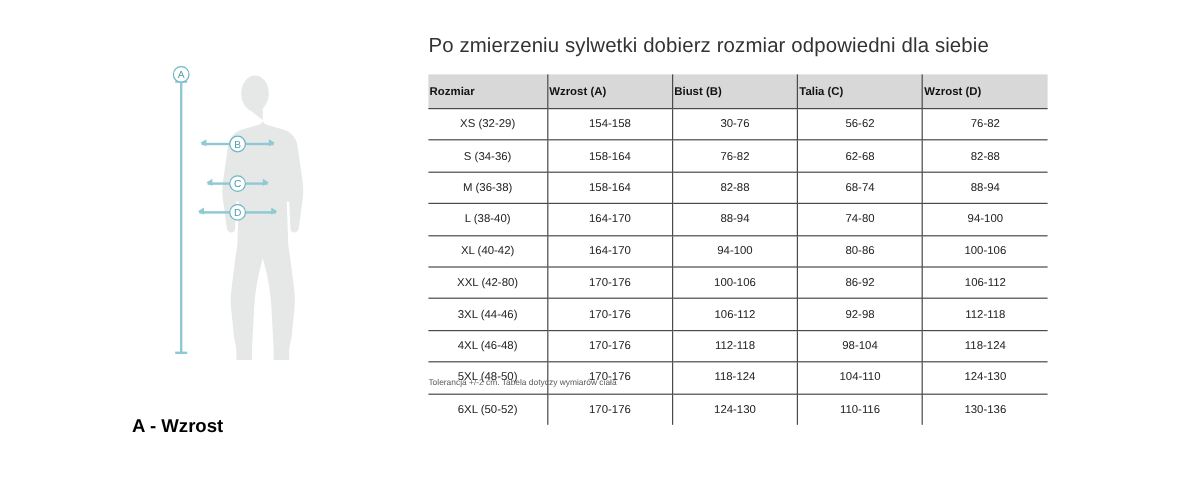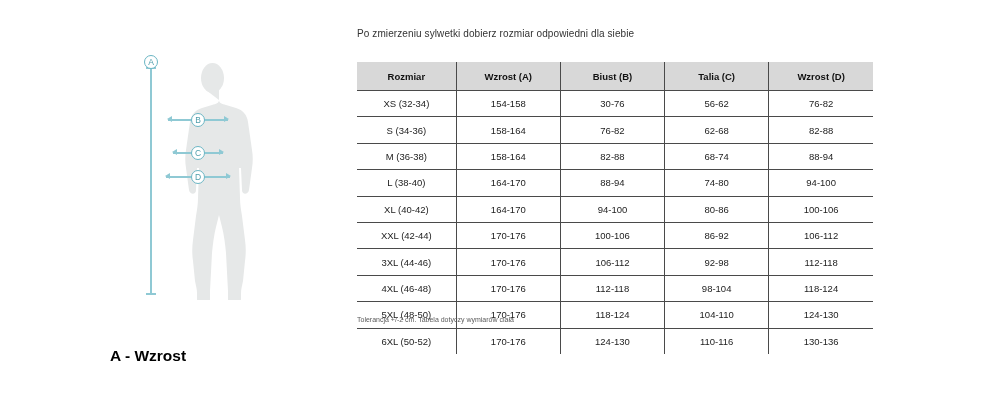--- a/index.html
+++ b/index.html
@@ -14,21 +14,21 @@
     font-family: "Liberation Sans", sans-serif;
     color: #1a1a1a;
     overflow: hidden;
   }
 
   
   .intro {
     position: absolute;
     left: 357px;
     top: 28px;
-    font-size: 10px;
+    font-size: 17px;
     color: #333333;
     letter-spacing: 0.1px;
     white-space: nowrap;
   }
 
   
   .figure-panel {
     position: absolute;
     left: 140px;
     top: 55px;
@@ -133,21 +133,21 @@
     width: 516px;
     border-collapse: collapse;
     font-size: 9.5px;
     color: #222222;
   }
   .size-table th {
     background: #d8d8d8;
     font-size: 9.5px;
     font-weight: bold;
     height: 26px;
-    text-align: center;
+    text-align: left;
     border-bottom: 1.6px solid #4a4a4a;
     border-right: 1.6px solid #4a4a4a;
     color: #111111;
   }
   .size-table th:last-child,
   .size-table td:last-child {
     border-right: none;
   }
   .size-table td {
     height: 23.4px;
@@ -233,21 +233,21 @@
     <tr>
       <th>Rozmiar</th>
       <th>Wzrost (A)</th>
       <th>Biust (B)</th>
       <th>Talia (C)</th>
       <th>Wzrost (D)</th>
     </tr>
   </thead>
   <tbody>
       <tr>
-        <td>XS (32-34)</td>
+        <td>XS (32-29)</td>
         <td>154-158</td>
         <td>30-76</td>
         <td>56-62</td>
         <td>76-82</td>
       </tr>
       <tr>
         <td>S (34-36)</td>
         <td>158-164</td>
         <td>76-82</td>
         <td>62-68</td>
@@ -268,21 +268,21 @@
         <td>94-100</td>
       </tr>
       <tr>
         <td>XL (40-42)</td>
         <td>164-170</td>
         <td>94-100</td>
         <td>80-86</td>
         <td>100-106</td>
       </tr>
       <tr>
-        <td>XXL (42-44)</td>
+        <td>XXL (42-80)</td>
         <td>170-176</td>
         <td>100-106</td>
         <td>86-92</td>
         <td>106-112</td>
       </tr>
       <tr>
         <td>3XL (44-46)</td>
         <td>170-176</td>
         <td>106-112</td>
         <td>92-98</td>

